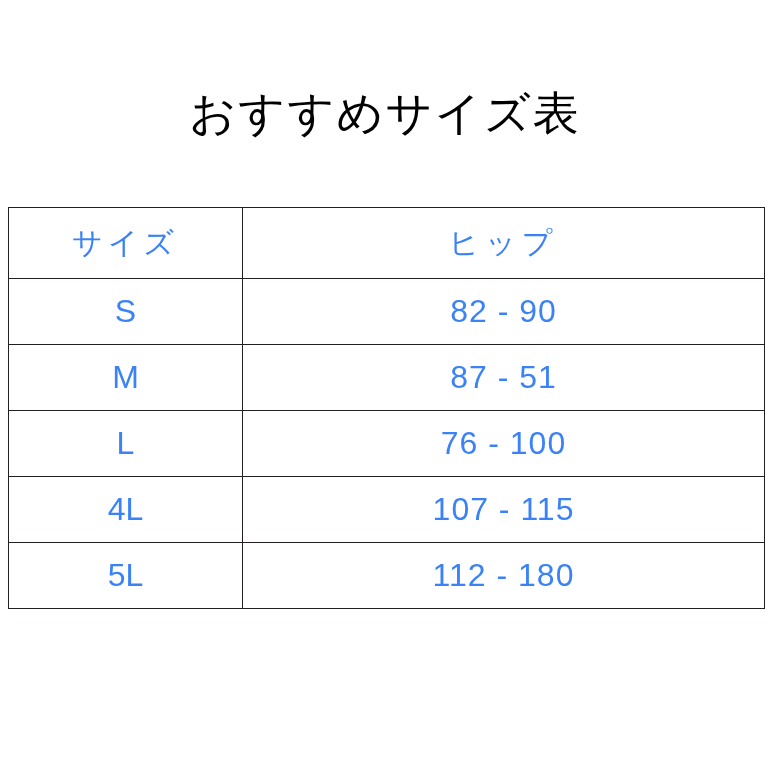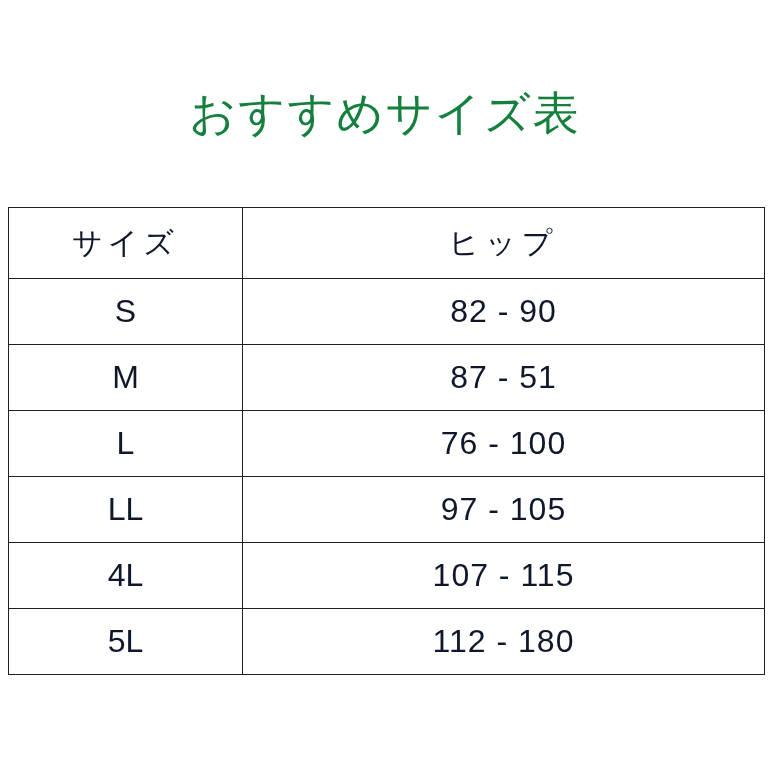--- a/index.html
+++ b/index.html
@@ -25,41 +25,41 @@
   .title {
     position: absolute;
     top: 88px;
     left: 0;
     width: 770px;
     text-align: center;
     font-size: 46px;
     line-height: 1.1;
     letter-spacing: 2px;
     font-weight: 400;
-    color: #15803d;
+    color: #000000;
     white-space: nowrap;
   }
 
   .size-table {
     position: absolute;
     top: 207px;
     left: 8px;
     width: 754px;
     border-collapse: collapse;
     table-layout: fixed;
   }
 
   .size-table td {
     border: 1px solid #231f20;
     text-align: center;
     vertical-align: middle;
     font-size: 31px;
     letter-spacing: 1.5px;
     font-weight: 400;
-    color: #0f172a;
+    color: #3b82f6;
     padding: 0;
     height: 65px;
   }
 
   .size-table .col-size { width: 233px; }
   .size-table .col-hip  { width: 521px; }
 
   .size-table tr.header-row td {
     font-size: 30px;
     letter-spacing: 5px;
@@ -102,24 +102,20 @@
       <tr class="data-row">
         <td class="col-size">M</td>
         <td class="col-hip">87 - 51</td>
       </tr>
 
       <tr class="data-row">
         <td class="col-size">L</td>
         <td class="col-hip">76 - 100</td>
       </tr>
 
-      <tr class="data-row">
-        <td class="col-size">LL</td>
-        <td class="col-hip">97 - 105</td>
-      </tr>
 
 
       <tr class="data-row">
         <td class="col-size">4L</td>
         <td class="col-hip">107 - 115</td>
       </tr>
 
       <tr class="data-row">
         <td class="col-size">5L</td>
         <td class="col-hip">112 - 180</td>

